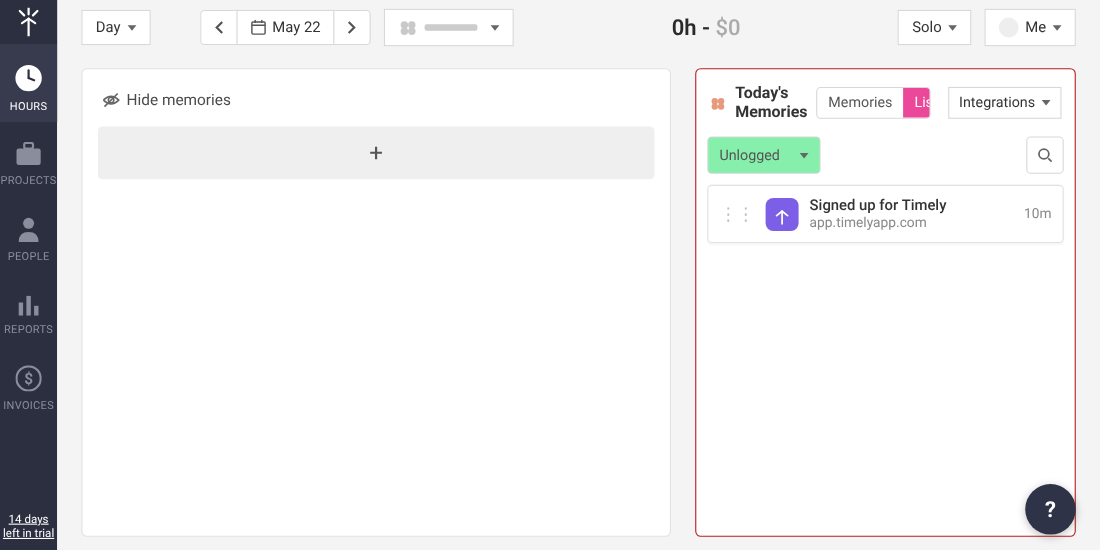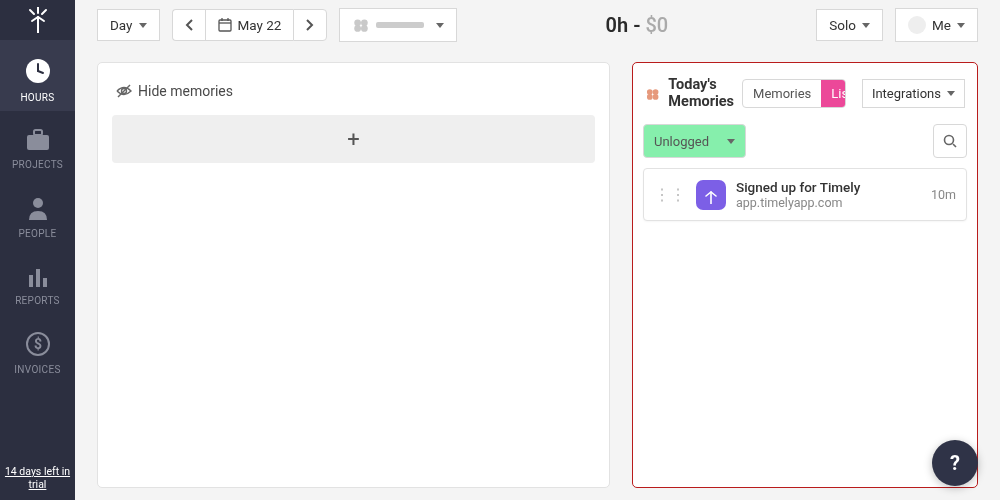--- a/index.html
+++ b/index.html
@@ -1,29 +1,29 @@
 <!DOCTYPE html>
 <html><head>
 <meta charset="utf-8">
 <style>
 * { box-sizing: border-box; margin: 0; padding: 0; font-family: -apple-system, BlinkMacSystemFont, "Segoe UI", Roboto, sans-serif; }
 body { background: #f4f4f4; width: 1000px; height: 500px; overflow: hidden; display: flex; }
 
-.sidebar { width: 75px; background: #2c2f40; display: flex; flex-direction: column; align-items: center; padding-top: 0; }
+.sidebar { width: 52px; background: #2c2f40; display: flex; flex-direction: column; align-items: center; padding-top: 0; }
 .logo { width: 75px; height: 40px; background: #2c2f40; display: flex; align-items: center; justify-content: center; }
 .nav-item { width: 75px; display: flex; flex-direction: column; align-items: center; padding: 18px 0 8px; cursor: pointer; }
 .nav-item.active { background: #383b4e; }
 .nav-label { font-size: 10px; color: #8a8d9b; margin-top: 8px; letter-spacing: 0.3px; }
 .nav-item.active .nav-label { color: #fff; }
 .trial { margin-top: auto; font-size: 10.5px; color: #fff; text-align: center; padding: 8px 2px; text-decoration: underline; line-height: 1.3; }
 
 .main { flex: 1; display: flex; flex-direction: column; background: #f4f4f4; }
 .topbar { height: 50px; display: flex; align-items: center; padding: 0 22px; gap: 12px; }
 .btn { background: #fff; border: 1px solid #d8d8d8; border-radius: 0; padding: 7px 12px; display: flex; align-items: center; gap: 6px; cursor: pointer; font-size: 13.5px; color: #333; }
-.btn-group { display: flex; }
+.btn-group { display: flex; margin-left: 33px; }
 .btn-group .btn { border-radius: 0; border-right: none; }
 .btn-group .btn:first-child { border-radius: 4px 0 0 4px; }
 .btn-group .btn:last-child { border-radius: 0 4px 4px 0; border-right: 1px solid #d8d8d8; }
 .caret { width: 0; height: 0; border-left: 4px solid transparent; border-right: 4px solid transparent; border-top: 5px solid #666; }
 .filter-btn { width: 118px; }
 .redacted { height: 6px; background: #ccc; border-radius: 2px; width: 48px; }
 .spacer { flex: 1; }
 .summary { font-size: 20px; font-weight: 600; color: #2a2a2a; }
 .summary .dollar { color: #aaa; font-weight: 500; }
 

